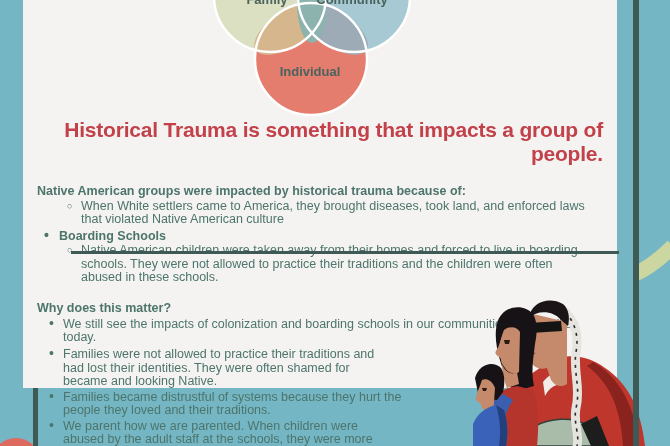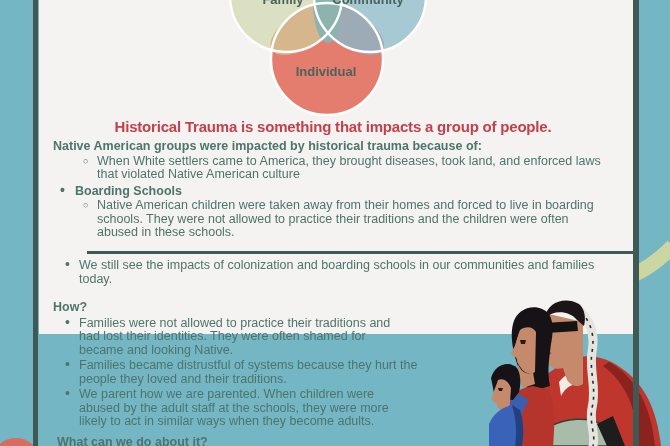--- a/index.html
+++ b/index.html
@@ -4,32 +4,32 @@
 <style>
   html,body{margin:0;padding:0;}
   body{
     width:670px;height:446px;position:relative;overflow:hidden;
     background:var(--background,#74b6c4);
     font-family:"Liberation Sans", sans-serif;
   }
   .stripe{position:absolute;top:0;bottom:0;width:5px;background:var(--stripe,#3f5a54);}
   .stripe.left{left:33px;}
   .stripe.right{left:633px;width:6px;}
-  .card{position:absolute;left:39px;top:0;width:594px;height:334px;background:var(--card,#f4f3f1);}
+  .card{position:absolute;left:23px;top:0;width:594px;height:388px;background:var(--card,#f4f3f1);}
   .band-right-deco{position:absolute;left:639px;top:0;width:31px;height:446px;}
   .band-left-deco{position:absolute;left:0;top:0;width:33px;height:446px;}
   .venn{position:absolute;left:0;top:0;}
   .venn text{font-weight:bold;font-size:13px;}
   .page-title{
-    position:absolute;left:8px;right:14px;top:118px;text-align:center;
-    color:var(--heading,#c2414a);font-size:15px;font-weight:bold;letter-spacing:-0.2px;
+    position:absolute;left:8px;right:14px;top:118px;text-align:right;
+    color:var(--heading,#c2414a);font-size:21px;font-weight:bold;letter-spacing:-0.2px;
   }
   .txt{color:var(--text,#4d756c);font-size:12.5px;line-height:13.5px;}
   .bold{font-weight:bold;}
-  .block{position:absolute;}
+  .block{position:absolute;margin-top:45px;}
   ul{margin:0;padding:0;list-style:none;}
   li{position:relative;}
   li.lvl1{padding-left:22px;margin-top:3px;}
   li.lvl1::before{content:"\2022";position:absolute;left:7px;top:-1px;font-size:14px;}
   li.lvl2{padding-left:44px;margin-top:1px;}
   li.lvl2::before{content:"\25CB";position:absolute;left:30px;top:0px;font-size:9px;}
   li.b1{padding-left:26px;margin-top:2px;}
   li.b1::before{content:"\2022";position:absolute;left:12px;top:-1px;font-size:14px;}
   .divider{position:absolute;left:48px;top:251px;width:548px;height:3px;background:var(--stripe,#3f5a54);}
   .illustration{position:absolute;left:450px;top:292px;}
@@ -67,27 +67,27 @@
     <ul>
       <li class="lvl2" style="width:505px;">When White settlers came to America, they brought diseases, took land, and enforced laws that violated Native American culture</li>
       <li class="lvl1 bold">Boarding Schools</li>
       <li class="lvl2" style="width:498px;">Native American children were taken away from their homes and forced to live in boarding schools. They were not allowed to practice their traditions and the children were often abused in these schools.</li>
     </ul>
   </div>
 
   <div class="divider"></div>
 
   <div class="block txt" style="left:14px;top:257px;width:566px;">
+    <div class="bold">Why does this matter?</div>
     <ul>
       <li class="b1" style="width:520px;">We still see the impacts of colonization and boarding schools in our communities and families today.</li>
     </ul>
   </div>
 
   <div class="block txt" style="left:14px;top:301px;width:400px;">
-    <div class="bold">How?</div>
     <ul>
       <li class="b1" style="width:322px;">Families were not allowed to practice their traditions and had lost their identities. They were often shamed for became and looking Native.</li>
       <li class="b1" style="width:352px;">Families became distrustful of systems because they hurt the people they loved and their traditions.</li>
       <li class="b1" style="width:330px;">We parent how we are parented. When children were abused by the adult staff at the schools, they were more likely to act in similar ways when they become adults.</li>
     </ul>
   </div>
 
   <div class="block txt bold" style="left:18px;top:436px;">What can we do about it?</div>
 
   <svg class="illustration" width="185" height="154" viewBox="0 0 185 154">

